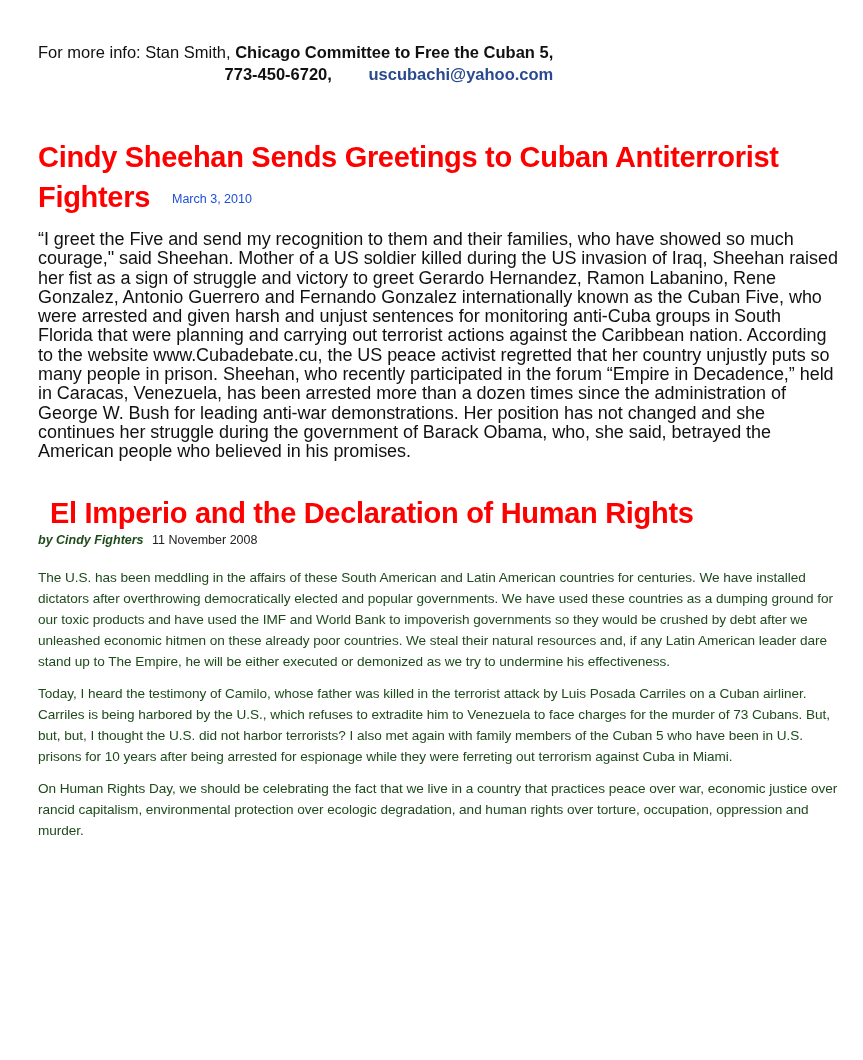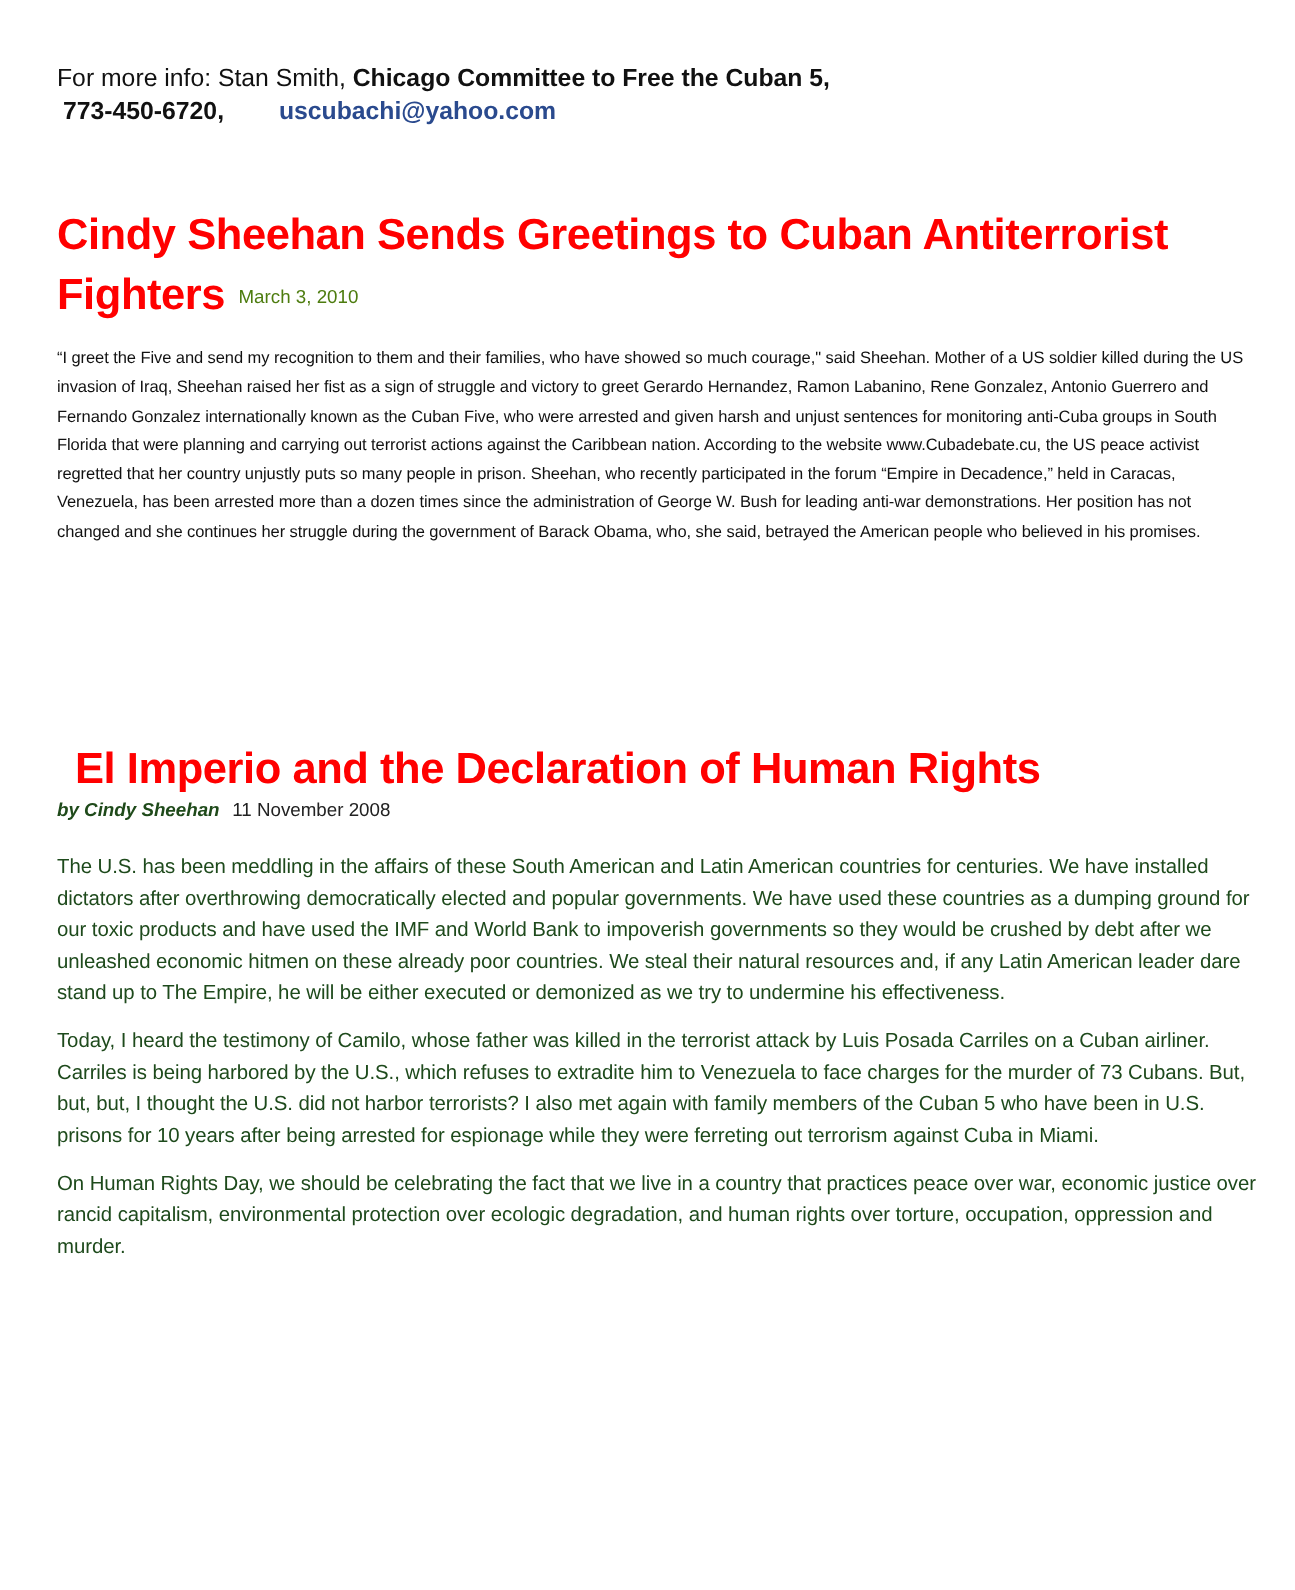--- a/index.html
+++ b/index.html
@@ -21,51 +21,52 @@
       width: 800px;
     }
     .contact {
       position: absolute;
       top: 41px;
       left: 0;
       font-size: 16.5px;
       line-height: 22px;
       color: #111111;
       white-space: nowrap;
+      text-align: right;
     }
     .contact .bold { font-weight: bold; }
     .contact .email { color: #2a4a8e; font-weight: bold; margin-left: 32px; }
     .contact .line2 { padding-left: 4px; display: block; }
 
     .h1 {
       position: absolute;
       left: 0;
       top: 137px;
       width: 790px;
       color: #ff0000;
       font-weight: bold;
       font-size: 29px;
       line-height: 40px;
       letter-spacing: -0.3px;
       margin: 0;
     }
     .h1 .date {
-      color: #4d7c0f;
+      color: #1d4ed8;
       font-weight: normal;
       font-size: 12.5px;
       letter-spacing: 0;
-      margin-left: 9px;
+      margin-left: 22px;
       vertical-align: 4px;
     }
     .article1-body {
       position: absolute;
       left: 0;
       top: 230px;
       width: 800px;
-      font-size: 11px;
+      font-size: 18px;
       line-height: 19.3px;
       color: #111111;
       margin: 0;
       letter-spacing: -0.05px;
     }
     .h2 {
       position: absolute;
       left: 0;
       top: 481px;
       width: 790px;
@@ -115,21 +116,21 @@
     <span class="line2"><span class="bold">773-450-6720,</span> <span class="email">uscubachi@yahoo.com</span></span>
   </div>
 
   <h1 class="h1"><span>Cindy Sheehan Sends Greetings to Cuban Antiterrorist Fighters</span><span class="date">March 3, 2010</span></h1>
 
   <p class="article1-body">“I greet the Five and send my recognition to them and their families, who have showed so much courage," said Sheehan. Mother of a US soldier killed during the US invasion of Iraq, Sheehan raised her fist as a sign of struggle and victory to greet Gerardo Hernandez, Ramon Labanino, Rene Gonzalez, Antonio Guerrero and Fernando Gonzalez internationally known as the Cuban Five, who were arrested and given harsh and unjust sentences for monitoring anti-Cuba groups in South Florida that were planning and carrying out terrorist actions against the Caribbean nation. According to the website www.Cubadebate.cu, the US peace activist regretted that her country unjustly puts so many people in prison. Sheehan, who recently participated in the forum “Empire in Decadence,” held in Caracas, Venezuela, has been arrested more than a dozen times since the administration of George W. Bush for leading anti-war demonstrations. Her position has not changed and she continues her struggle during the government of Barack Obama, who, she said, betrayed the American people who believed in his promises.</p>
 
   <h2 class="h2">El Imperio and the Declaration of Human Rights</h2>
 
   <div class="byline">
-    <span class="author">by Cindy Sheehan</span>
+    <span class="author">by Cindy Fighters</span>
     <span>11 November 2008</span>
   </div>
 
   <div class="article2-body">
     <p>The U.S. has been meddling in the affairs of these South American and Latin American countries for centuries. We have installed dictators after overthrowing democratically elected and popular governments. We have used these countries as a dumping ground for our toxic products and have used the IMF and World Bank to impoverish governments so they would be crushed by debt after we unleashed economic hitmen on these already poor countries. We steal their natural resources and, if any Latin American leader dare stand up to The Empire, he will be either executed or demonized as we try to undermine his effectiveness.</p>
     <p>Today, I heard the testimony of Camilo, whose father was killed in the terrorist attack by Luis Posada Carriles on a Cuban airliner. Carriles is being harbored by the U.S., which refuses to extradite him to Venezuela to face charges for the murder of 73 Cubans. But, but, but, I thought the U.S. did not harbor terrorists? I also met again with family members of the Cuban 5 who have been in U.S. prisons for 10 years after being arrested for espionage while they were ferreting out terrorism against Cuba in Miami.</p>
     <p>On Human Rights Day, we should be celebrating the fact that we live in a country that practices peace over war, economic justice over rancid capitalism, environmental protection over ecologic degradation, and human rights over torture, occupation, oppression and murder.</p>
   </div>
 
 </div>

